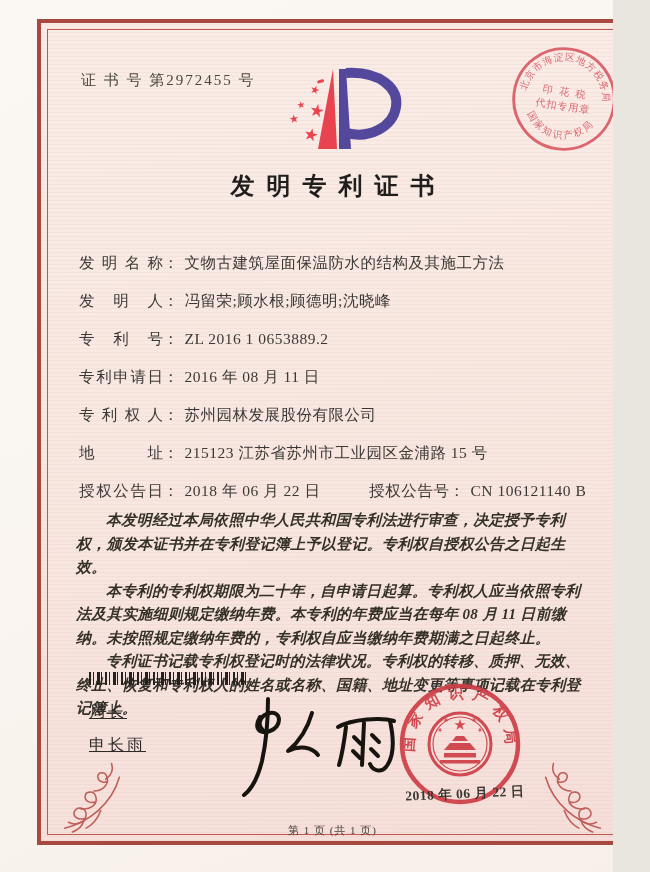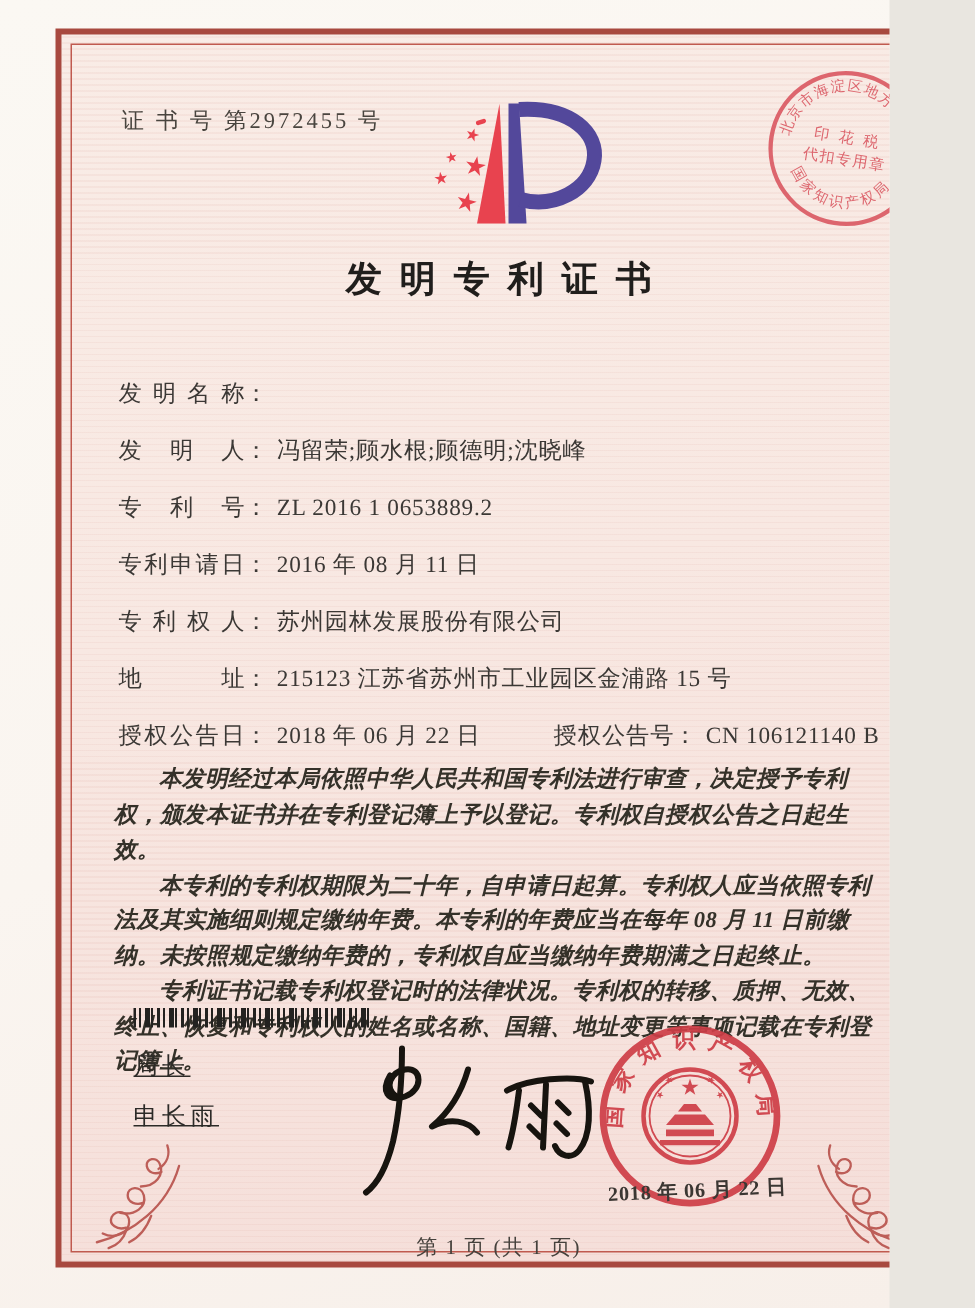--- a/index.html
+++ b/index.html
@@ -1,19 +1,19 @@
 <!DOCTYPE html>
 <html><head>
 <meta charset="utf-8">
 <style>
   html,body{margin:0;padding:0;background:#e9e6e0;}
   .photo{
     position:relative;width:593px;height:872px;overflow:hidden;
     background:linear-gradient(160deg,#fbf8f3 0%,#faf5f0 55%,#f7efe9 100%);
-    font-family:"Liberation Serif","DejaVu Serif",serif;color:#35322e;
+    font-family:"Liberation Serif","DejaVu Serif",serif;color:#35322e;padding-left:20px;
   }
   
   .paper{
     position:absolute;left:37px;top:19px;width:591px;height:826px;
     background:linear-gradient(170deg,#f9ece6 0%,#f8e8e2 45%,#f5ded9 100%);
     border:4px solid #a8493f;box-sizing:border-box;
   }
   .paper::before{ 
     content:"";position:absolute;inset:0;
     background:repeating-linear-gradient(0deg,rgba(215,150,140,0.10) 0 1px,transparent 1px 4px);
@@ -41,21 +41,21 @@
     color:#343129;font-style:italic;letter-spacing:0.3px;font-weight:bold;}
   .body-text p{margin:0;text-indent:2em;}
   .barcode{left:48px;top:649px;width:158px;height:13px;
     background:repeating-linear-gradient(90deg,#232220 0 2px,transparent 2px 4px,#232220 4px 5px,transparent 5px 8px,#232220 8px 11px,transparent 11px 12px,#232220 12px 13px,transparent 13px 16px);}
   .director{left:48px;top:672px;font-size:16px;letter-spacing:3px;color:#2c2a27;line-height:33px;text-decoration:underline;}
   .signature-svg{left:185px;top:668px;}
   .stamp-top{left:465px;top:18px;transform:rotate(9deg);}
   .seal-bottom{left:353px;top:655px;}
   .seal-date{left:358px;top:762px;width:132px;font-size:13.5px;color:#3b3733;
     letter-spacing:0.5px;transform:rotate(-2.5deg);text-align:center;font-weight:600;}
-  .footer{left:0;right:0;top:800px;text-align:center;font-size:14px;color:#45413c;letter-spacing:1px;}
+  .footer{left:0;right:0;top:800px;text-align:center;font-size:11px;color:#45413c;letter-spacing:1px;}
   .flourish-l{left:5px;bottom:5px;}
   .flourish-r{right:5px;bottom:5px;transform:scaleX(-1);}
   svg text{font-family:"Liberation Serif","DejaVu Serif",serif;}
 </style>
 </head>
 <body>
 
 <svg width="0" height="0" style="position:absolute">
   <defs>
     <path id="star" d="M0,-10 L2.25,-3.09 L9.51,-3.09 L3.63,1.18 L5.88,8.09 L0,3.82 L-5.88,8.09 L-3.63,1.18 L-9.51,-3.09 L-2.25,-3.09 Z"></path>
@@ -106,20 +106,21 @@
         <textPath href="#arcBotS" startOffset="50%" text-anchor="middle">国家知识产权局</textPath>
       </text>
     </svg>
 
     <div class="abs title">发明专利证书</div>
 
     <div class="abs fields">
       <div class="frow">
         <span class="flabel">发明名称</span>
           <span class="fcolon">：</span>
+        <span class="fvalue">文物古建筑屋面保温防水的结构及其施工方法</span>
       </div>
       <div class="frow">
         <span class="flabel">发明人</span>
           <span class="fcolon">：</span>
         <span class="fvalue">冯留荣;顾水根;顾德明;沈晓峰</span>
       </div>
       <div class="frow">
         <span class="flabel">专利号</span>
           <span class="fcolon">：</span>
         <span class="fvalue">ZL 2016 1 0653889.2</span>

